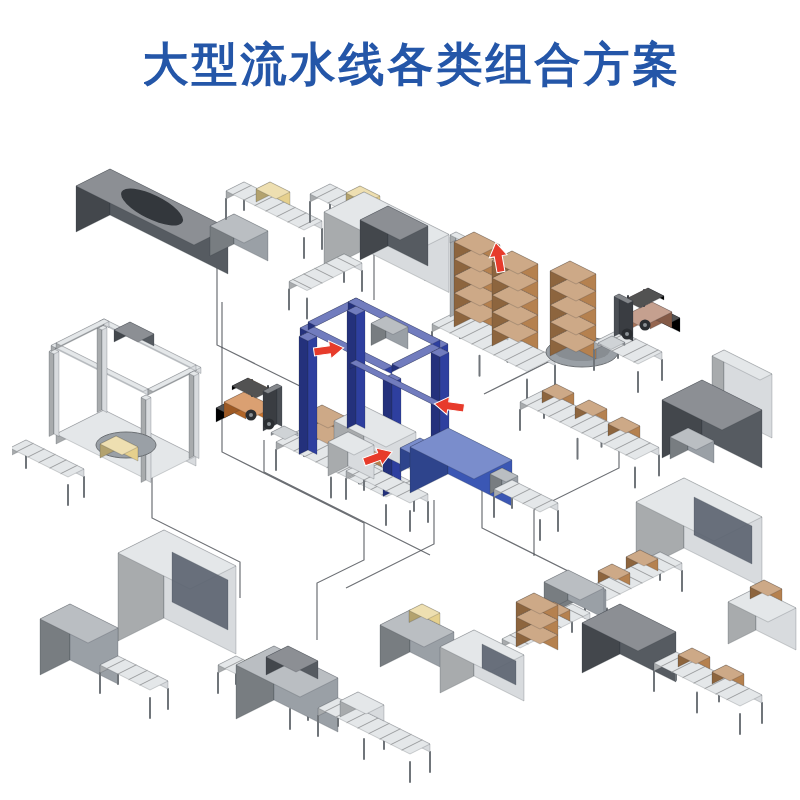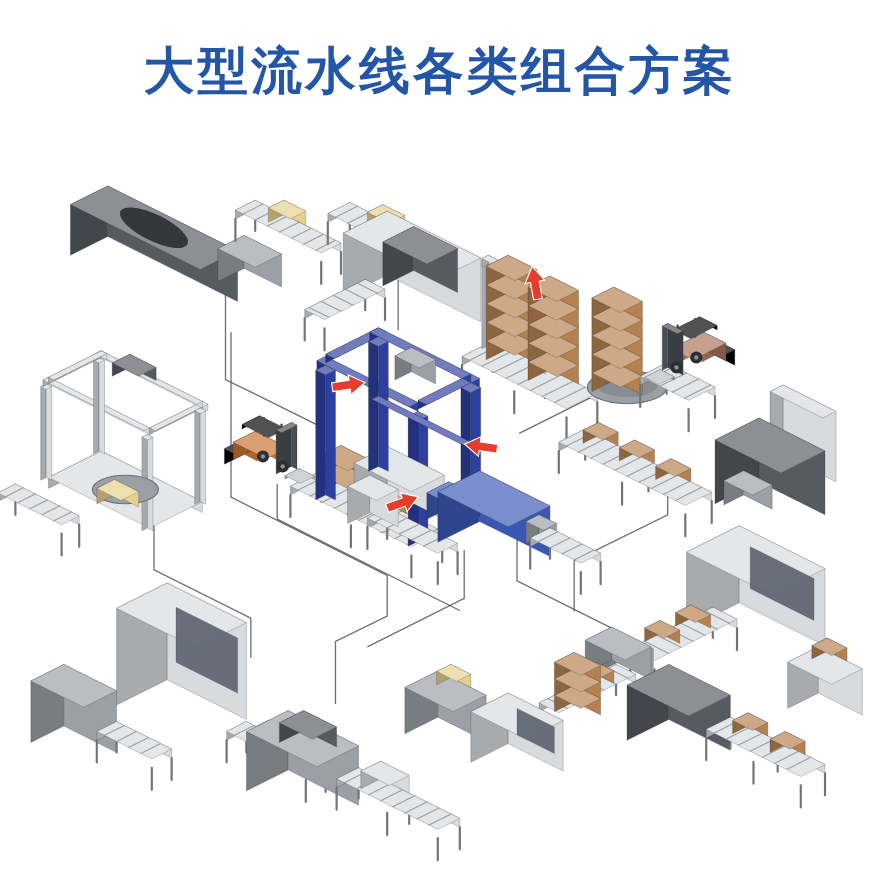--- a/index.html
+++ b/index.html
@@ -1,17 +1,17 @@
 <!DOCTYPE html>
 <html><head>
 <meta charset="utf-8">
 <style>
   html,body{margin:0;padding:0;}
   body{width:800px;height:800px;overflow:hidden;background:#ffffff;}
-  .page{position:relative;width:696px;height:800px;background:#ffffff;}
+  .page{position:relative;width:696px;height:800px;background:#ffffff;margin-left:12px;}
   .title{
     position:absolute;top:34px;left:0;width:800px;
     text-align:center;margin:0;
     font-family:"Liberation Sans",sans-serif;
     font-size:46px;font-weight:bold;letter-spacing:3px;
     color:#2456a8;
   }
   #scene{position:absolute;top:0;left:0;width:800px;height:800px;}
 </style>
 </head>

